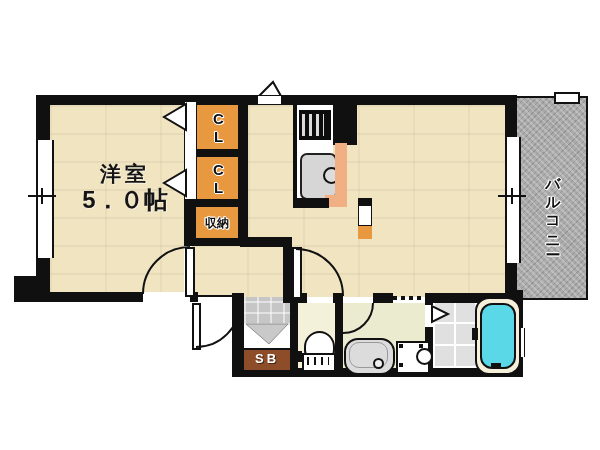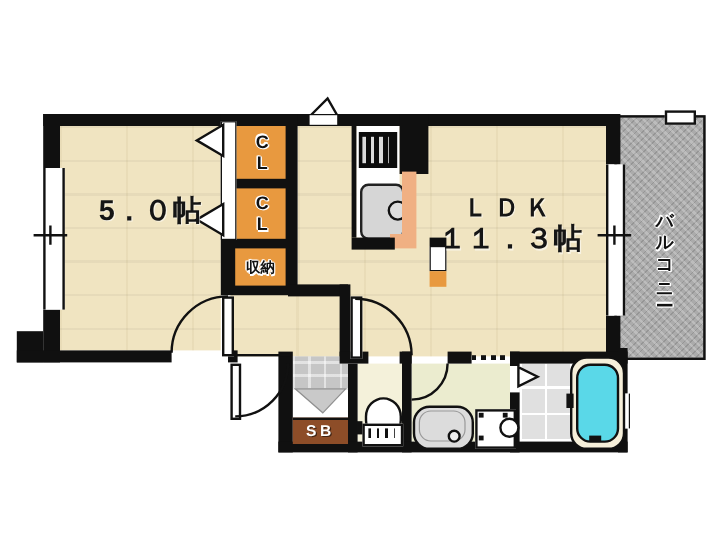--- a/index.html
+++ b/index.html
@@ -144,20 +144,17 @@
     <polygon points="186,170 186,196 164,183" fill="#fff" stroke="#111" stroke-width="2"></polygon>
     <polygon points="432,306 432,322 448,314" fill="#fff" stroke="#111" stroke-width="2"></polygon>
     <polygon points="259,96 281,96 273,82" fill="#fff" stroke="#111" stroke-width="2"></polygon>
     <rect x="258" y="96" width="23" height="8" fill="#fff"></rect>
     <polygon points="246,324 288,324 269,344" fill="#c9c9c9" stroke="#909090" stroke-width="1"></polygon>
     <path d="M 28,196 L 56,196 M 42,188 L 42,204" stroke="#111" stroke-width="2" fill="none"></path>
     <path d="M 498,196 L 526,196 M 512,188 L 512,204" stroke="#111" stroke-width="2" fill="none"></path>
   </svg>
 
   <div class="abs label" style="left:40px;top:162px;width:170px;">
+    <div style="font-size:21px;letter-spacing:4px;">洋室</div>
     <div style="font-size:24px;">5．０帖</div>
-  </div>
-  <div class="abs label" style="left:345px;top:162px;width:160px;">
-    <div style="font-size:21px;letter-spacing:5px;">ＬＤＫ</div>
-    <div style="font-size:24px;">１１．３帖</div>
   </div>
 
 </div>
 
 </body></html>

